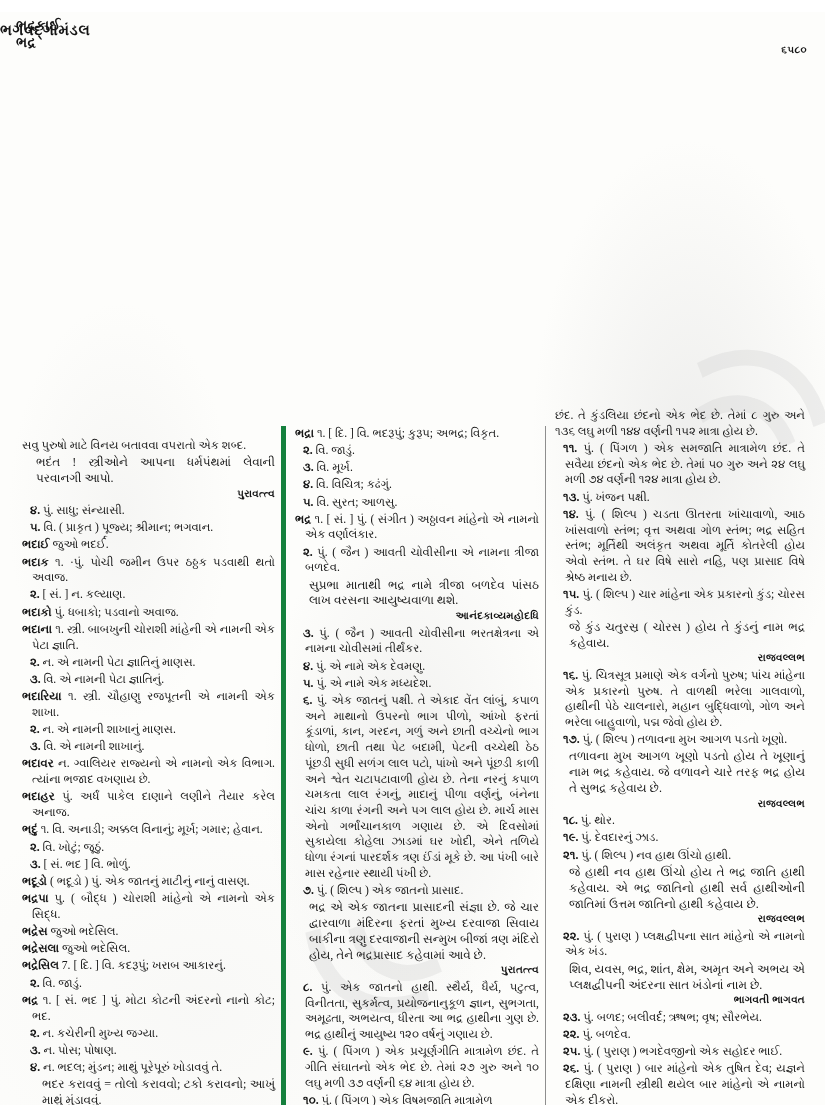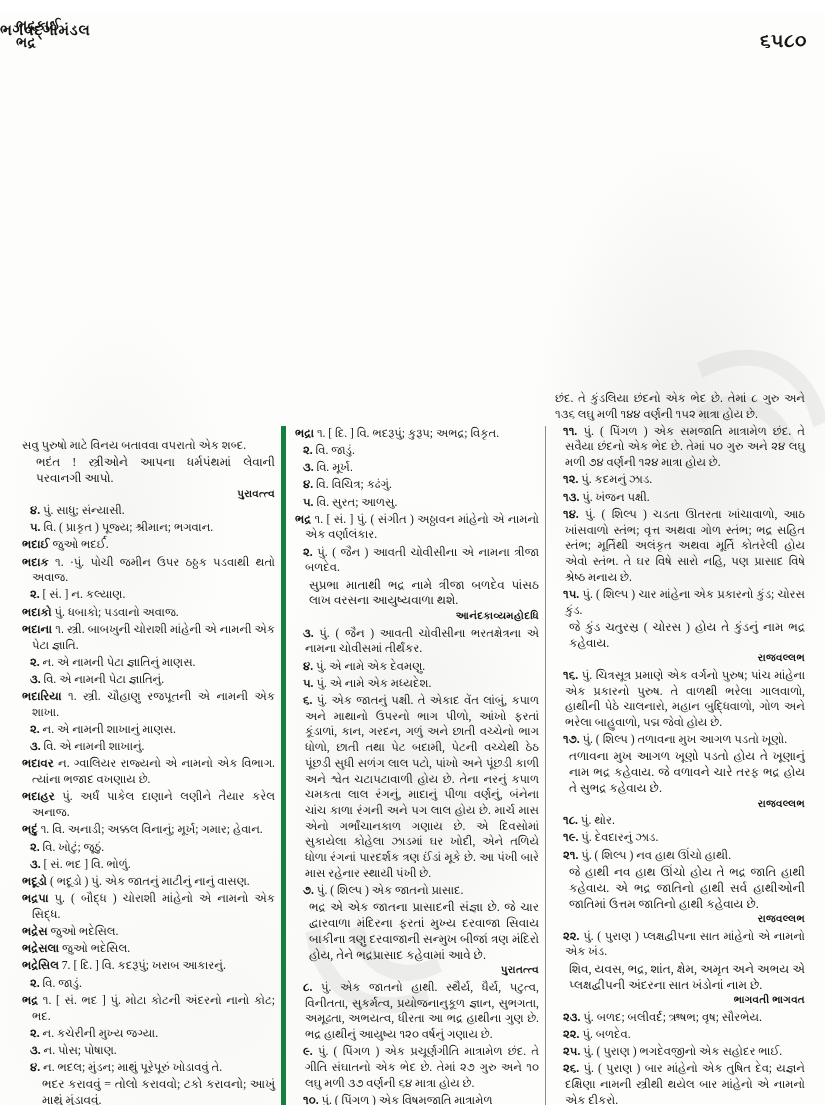--- a/index.html
+++ b/index.html
@@ -70,22 +70,22 @@
     right: 0;
     top: 10px;
     text-align: left;
     font-size: 15px;
     font-weight: bold;
     letter-spacing: .6px;
   }
   .head-right {
     position: absolute;
     right: 18px;
-    top: 18px;
-    font-size: 19px;
+    top: 32px;
+    font-size: 10px;
     font-weight: bold;
     letter-spacing: .5px;
   }
 
   
   #columns {
     position: relative;
     z-index: 2;
     display: flex;
     align-items: flex-end;
@@ -209,21 +209,20 @@
         <div class="sense just"><span class="num">૭. </span><span>પું. ( શિલ્પ ) એક જાતનો પ્રાસાદ.</span></div>
         <div class="quote just">ભદ્ર એ એક જાતના પ્રાસાદની સંજ્ઞા છે. જે ચાર દ્વારવાળા મંદિરના ફરતાં મુખ્ય દરવાજા સિવાય બાકીના ત્રણુ દરવાજાની સન્મુખ બીજાં ત્રણ મંદિરો હોય, તેને ભદ્રપ્રાસાદ કહેવામાં આવે છે.</div>
         <div class="cite">પુરાતત્ત્વ</div>
         <div class="sense just"><span class="num">૮. </span><span>પું. એક જાતનો હાથી. સ્થૈર્ય, ધૈર્ય, પટુત્વ, વિનીતતા, સુકર્મત્વ, પ્રયોજનાનુકૂળ જ્ઞાન, સુભગતા, અમૂઢતા, અભયત્વ, ધીરતા આ ભદ્ર હાથીના ગુણ છે. ભદ્ર હાથીનું આયુષ્ય ૧૨૦ વર્ષનું ગણાય છે.</span></div>
         <div class="sense just"><span class="num">૯. </span><span>પું. ( પિંગળ ) એક પ્રચૂર્ણગીતિ માત્રામેળ છંદ. તે ગીતિ સંઘાતનો એક ભેદ છે. તેમાં ૨૭ ગુરુ અને ૧૦ લઘુ મળી ૩૭ વર્ણની ૬૪ માત્રા હોય છે.</span></div>
         <div class="sense just"><span class="num">૧૦. </span><span>પું. ( પિંગળ ) એક વિષમજાતિ માત્રામેળ</span></div>
       </div>
     <div class="col right">
         <div class="entry just" style="padding-left: 0px;">છંદ. તે કુંડલિયા છંદનો એક ભેદ છે. તેમાં ૮ ગુરુ અને ૧૩૬ લઘુ મળી ૧૪૪ વર્ણની ૧૫૨ માત્રા હોય છે.</div>
         <div class="sense just"><span class="num">૧૧. </span><span>પું. ( પિંગળ ) એક સમજાતિ માત્રામેળ છંદ. તે સવૈયા છંદનો એક ભેદ છે. તેમાં ૫૦ ગુરુ અને ૨૪ લઘુ મળી ૭૪ વર્ણની ૧૨૪ માત્રા હોય છે.</span></div>
-        <div class="sense just"><span class="num">૧૨. </span><span>પું. કદમનું ઝાડ.</span></div>
         <div class="sense just"><span class="num">૧૩. </span><span>પું. ખંજન પક્ષી.</span></div>
         <div class="sense just"><span class="num">૧૪. </span><span>પું. ( શિલ્પ ) ચડતા ઊતરતા ખાંચાવાળો, આઠ ખાંસવાળો સ્તંભ; વૃત્ત અથવા ગોળ સ્તંભ; ભદ્ર સહિત સ્તંભ; મૂર્તિથી અલંકૃત અથવા મૂર્તિ કોતરેલી હોય એવો સ્તંભ. તે ઘર વિષે સારો નહિ, પણ પ્રાસાદ વિષે શ્રેષ્ઠ મનાય છે.</span></div>
         <div class="sense just"><span class="num">૧૫. </span><span>પું. ( શિલ્પ ) ચાર માંહેના એક પ્રકારનો કુંડ; ચોરસ કુંડ.</span></div>
         <div class="quote just">જે કુંડ ચતુરસ્ર ( ચોરસ ) હોય તે કુંડનું નામ ભદ્ર કહેવાય.</div>
         <div class="cite">રાજવલ્લભ</div>
         <div class="sense just"><span class="num">૧૬. </span><span>પું. ચિત્રસૂત્ર પ્રમાણે એક વર્ગનો પુરુષ; પાંચ માંહેના એક પ્રકારનો પુરુષ. તે વાળથી ભરેલા ગાલવાળો, હાથીની પેઠે ચાલનારો, મહાન બુદ્ધિવાળો, ગોળ અને ભરેલા બાહુવાળો, પદ્મ જેવો હોય છે.</span></div>
         <div class="sense just"><span class="num">૧૭. </span><span>પું. ( શિલ્પ ) તળાવના મુખ આગળ પડતો ખૂણો.</span></div>
         <div class="quote just">તળાવના મુખ આગળ ખૂણો પડતો હોય તે ખૂણાનું નામ ભદ્ર કહેવાય. જે વળાવને ચારે તરફ ભદ્ર હોય તે સુભદ્ર કહેવાય છે.</div>
         <div class="cite">રાજવલ્લભ</div>
         <div class="sense just"><span class="num">૧૮. </span><span>પું. થોર.</span></div>

